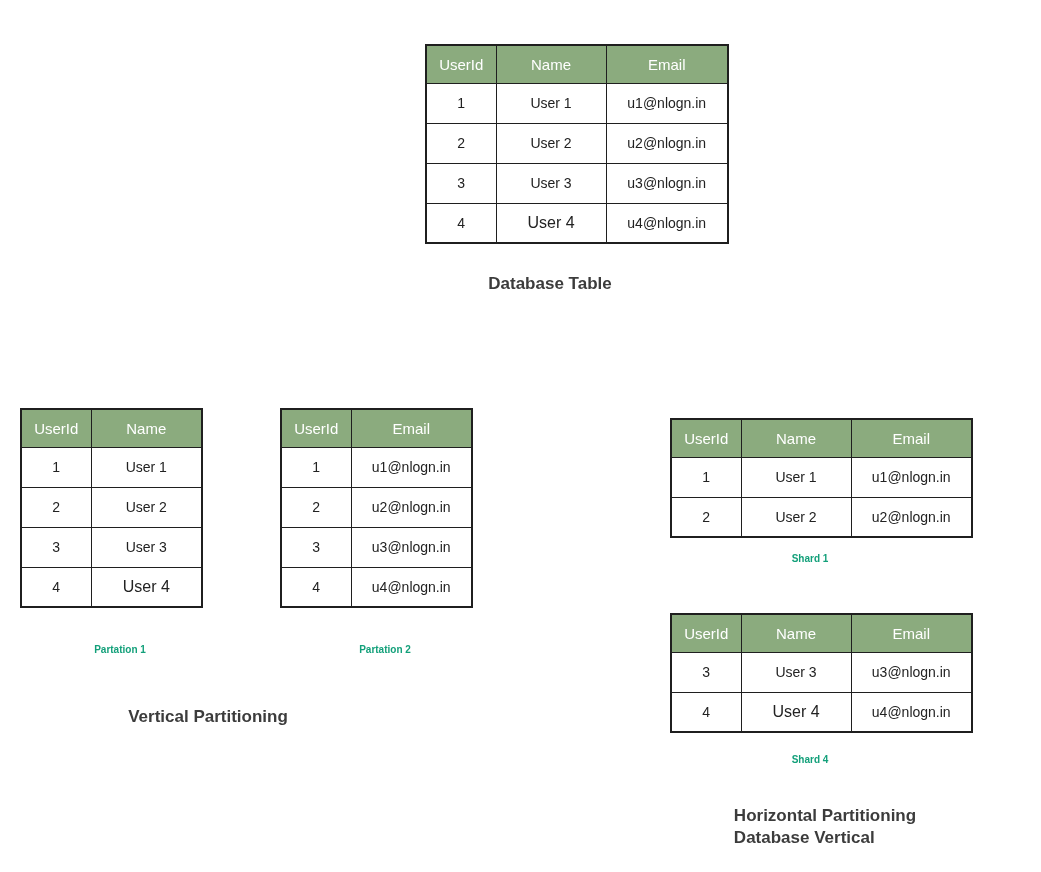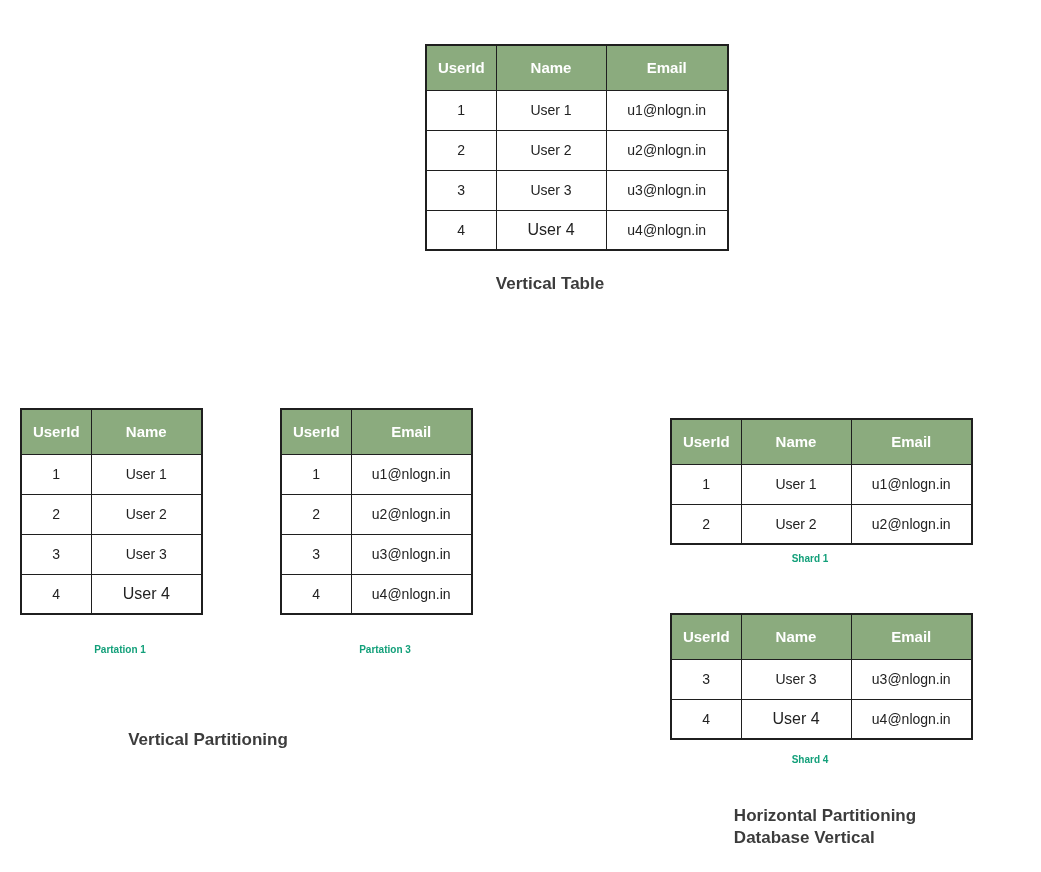--- a/index.html
+++ b/index.html
@@ -32,23 +32,23 @@
   th, td {
     border: 1px solid var(--border);
     text-align: center;
     vertical-align: middle;
     overflow: hidden;
     white-space: nowrap;
   }
   th {
     background: var(--header-bg);
     color: var(--header-text);
-    font-weight: bold;
+    font-weight: normal;
     font-size: 15px;
-    height: 45px;
+    height: 38px;
   }
   td {
     color: var(--cell-text);
     font-size: 14px;
     font-weight: normal;
     height: 40px;
   }
   td.small { font-size: 16px; }
 
   
@@ -79,21 +79,21 @@
     transform: translateX(-50%);
     white-space: nowrap;
     font-weight: bold;
   }
   .caption-dark  { color: var(--caption-dark);  font-size: 17px; }
   .caption-green { color: var(--caption-green); font-size: 10px; }
 
   .cap-original { left: 550px; top: 274px; }
   .cap-p1       { left: 91px;  top: 644px; margin-left: 29px; }
   .cap-p2       { left: 385px; top: 644px; }
-  .cap-vertical { left: 208px; top: 707px; margin-top: 23px; }
+  .cap-vertical { left: 208px; top: 707px; }
   .cap-shard1   { left: 810px; top: 553px; }
   .cap-shard2   { left: 810px; top: 754px; }
 
   .horizontal-label {
     position: absolute;
     left: 825px; top: 805px;
     transform: translateX(-50%);
     font-weight: bold;
     font-size: 17px;
     line-height: 22px;
@@ -130,21 +130,21 @@
           <td>User 3</td>
           <td>u3@nlogn.in</td>
         </tr>
         <tr>
           <td>4</td>
           <td class="small">User 4</td>
           <td>u4@nlogn.in</td>
         </tr>
       </tbody>
     </table>
-  <div class="caption caption-dark cap-original">Vertical Table</div>
+  <div class="caption caption-dark cap-original">Database Table</div>
 
   <table class="tbl-p1">
       <thead>
         <tr>
           <th>UserId</th>
           <th>Name</th>
         </tr>
       </thead>
       <tbody>
         <tr>
@@ -186,21 +186,21 @@
         <tr>
           <td>3</td>
           <td>u3@nlogn.in</td>
         </tr>
         <tr>
           <td>4</td>
           <td>u4@nlogn.in</td>
         </tr>
       </tbody>
     </table>
-  <div class="caption caption-green cap-p2">Partation 3</div>
+  <div class="caption caption-green cap-p2">Partation 2</div>
 
   <div class="caption caption-dark cap-vertical">Vertical Partitioning</div>
 
   <table class="tbl-shard1">
       <thead>
         <tr>
           <th>UserId</th>
           <th>Name</th>
           <th>Email</th>
         </tr>

